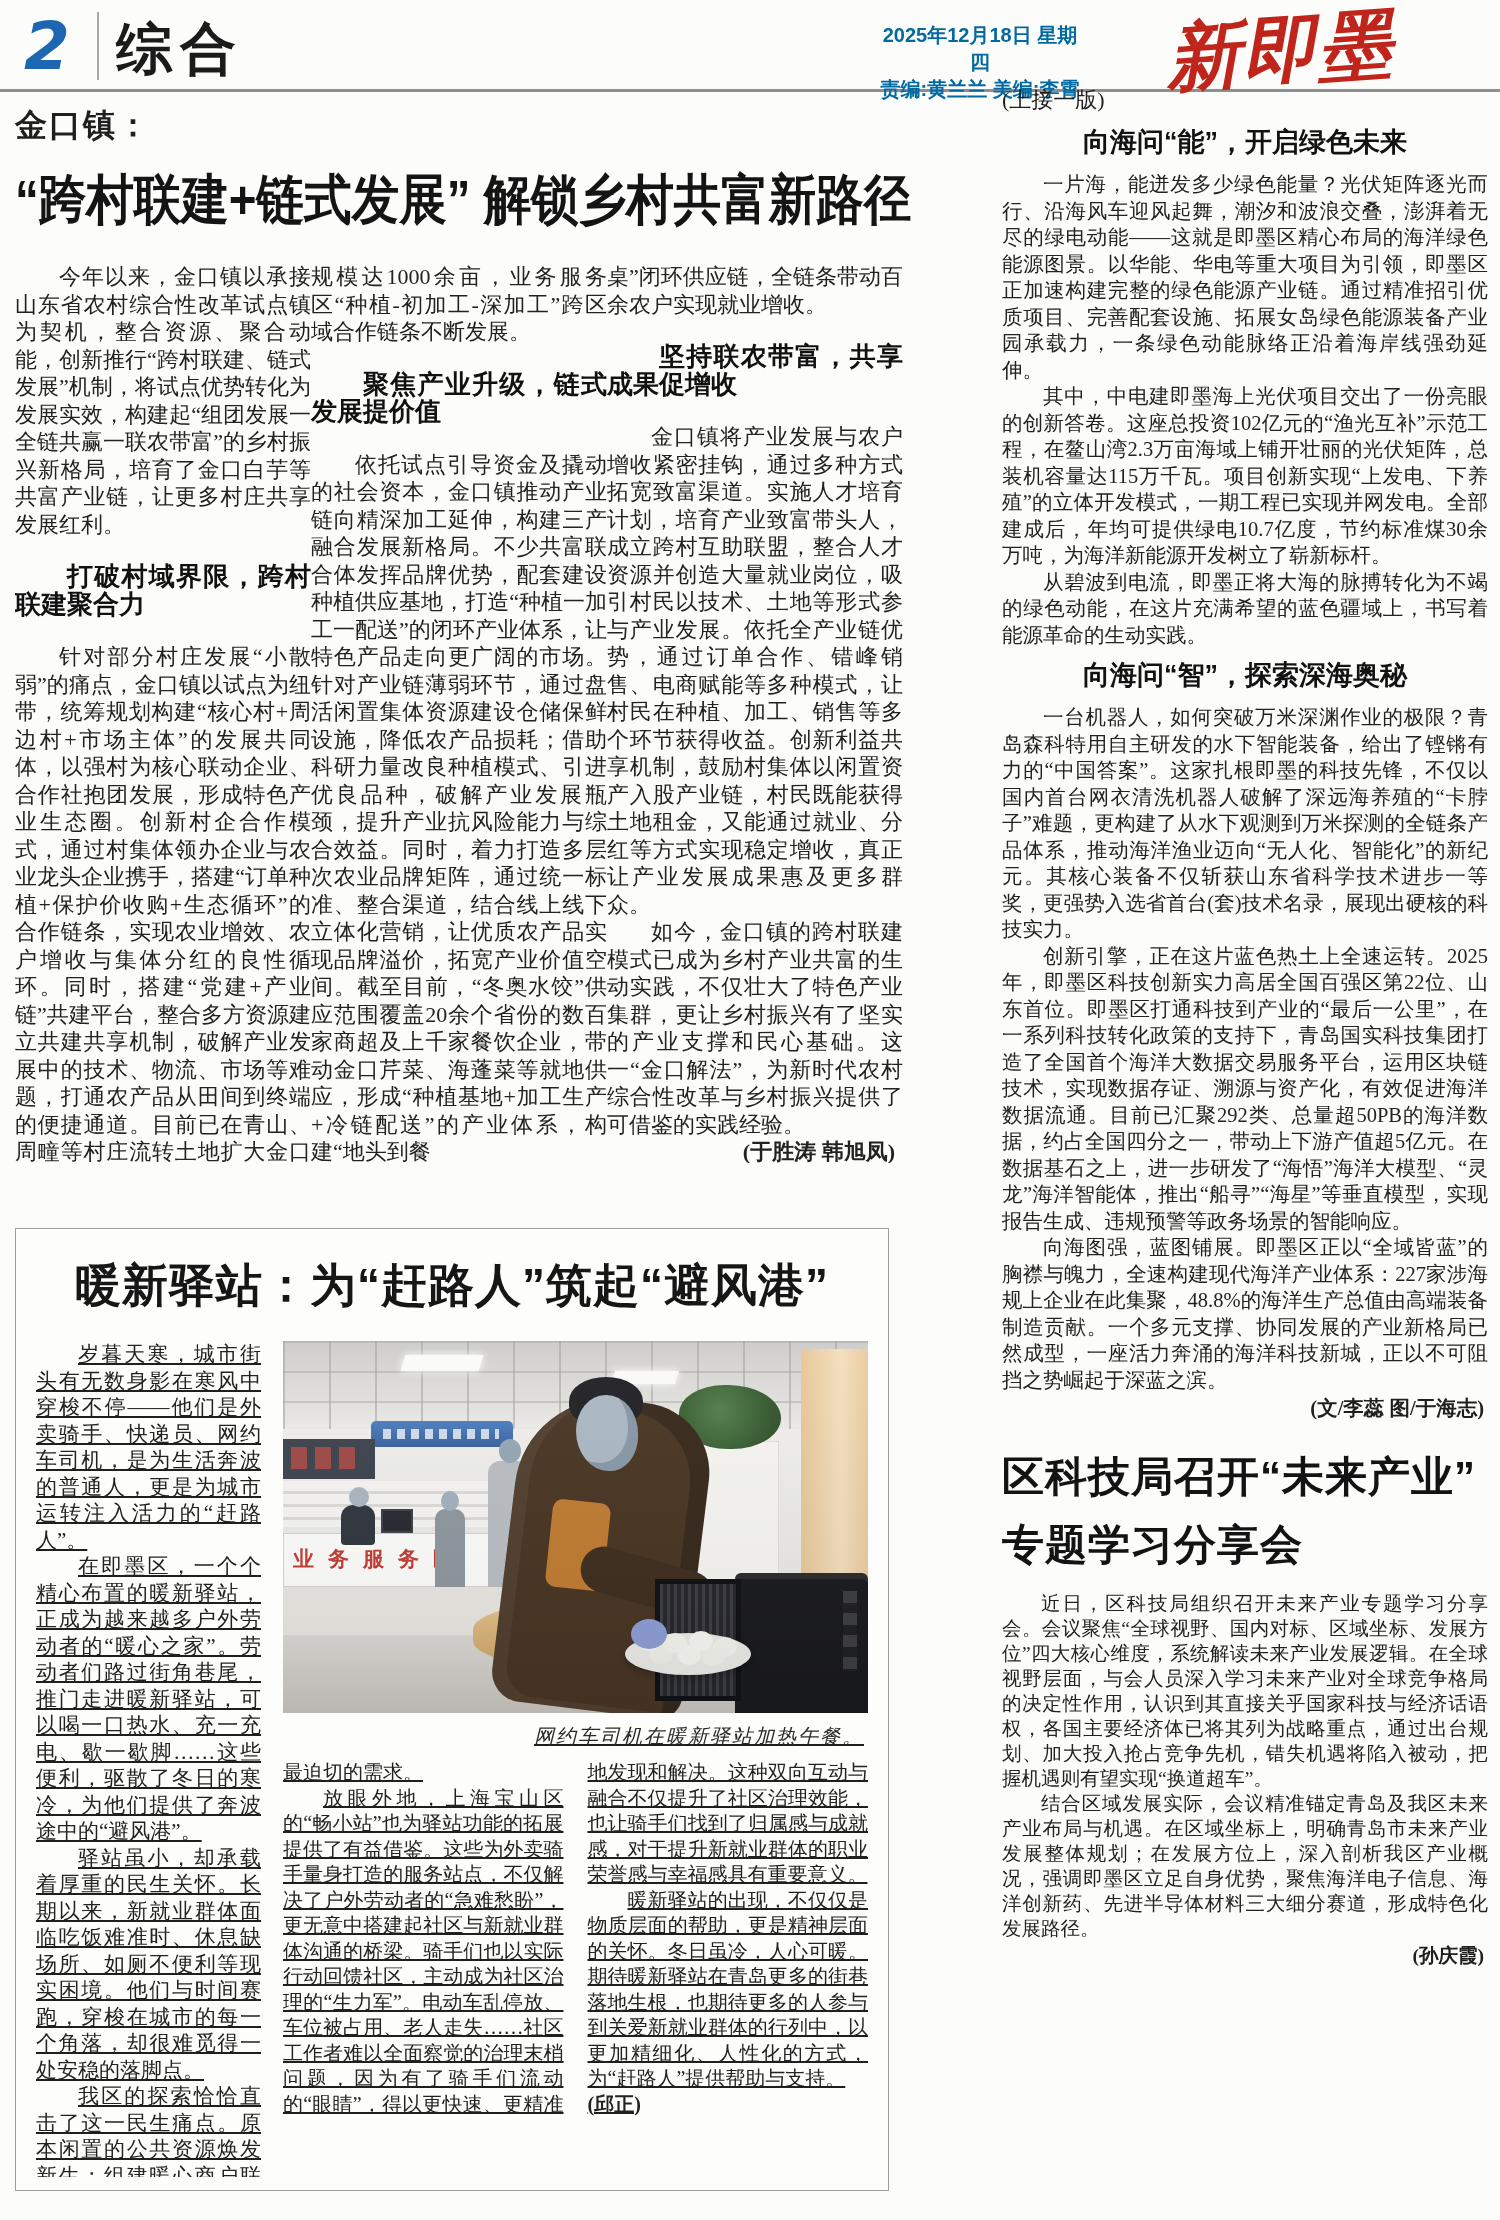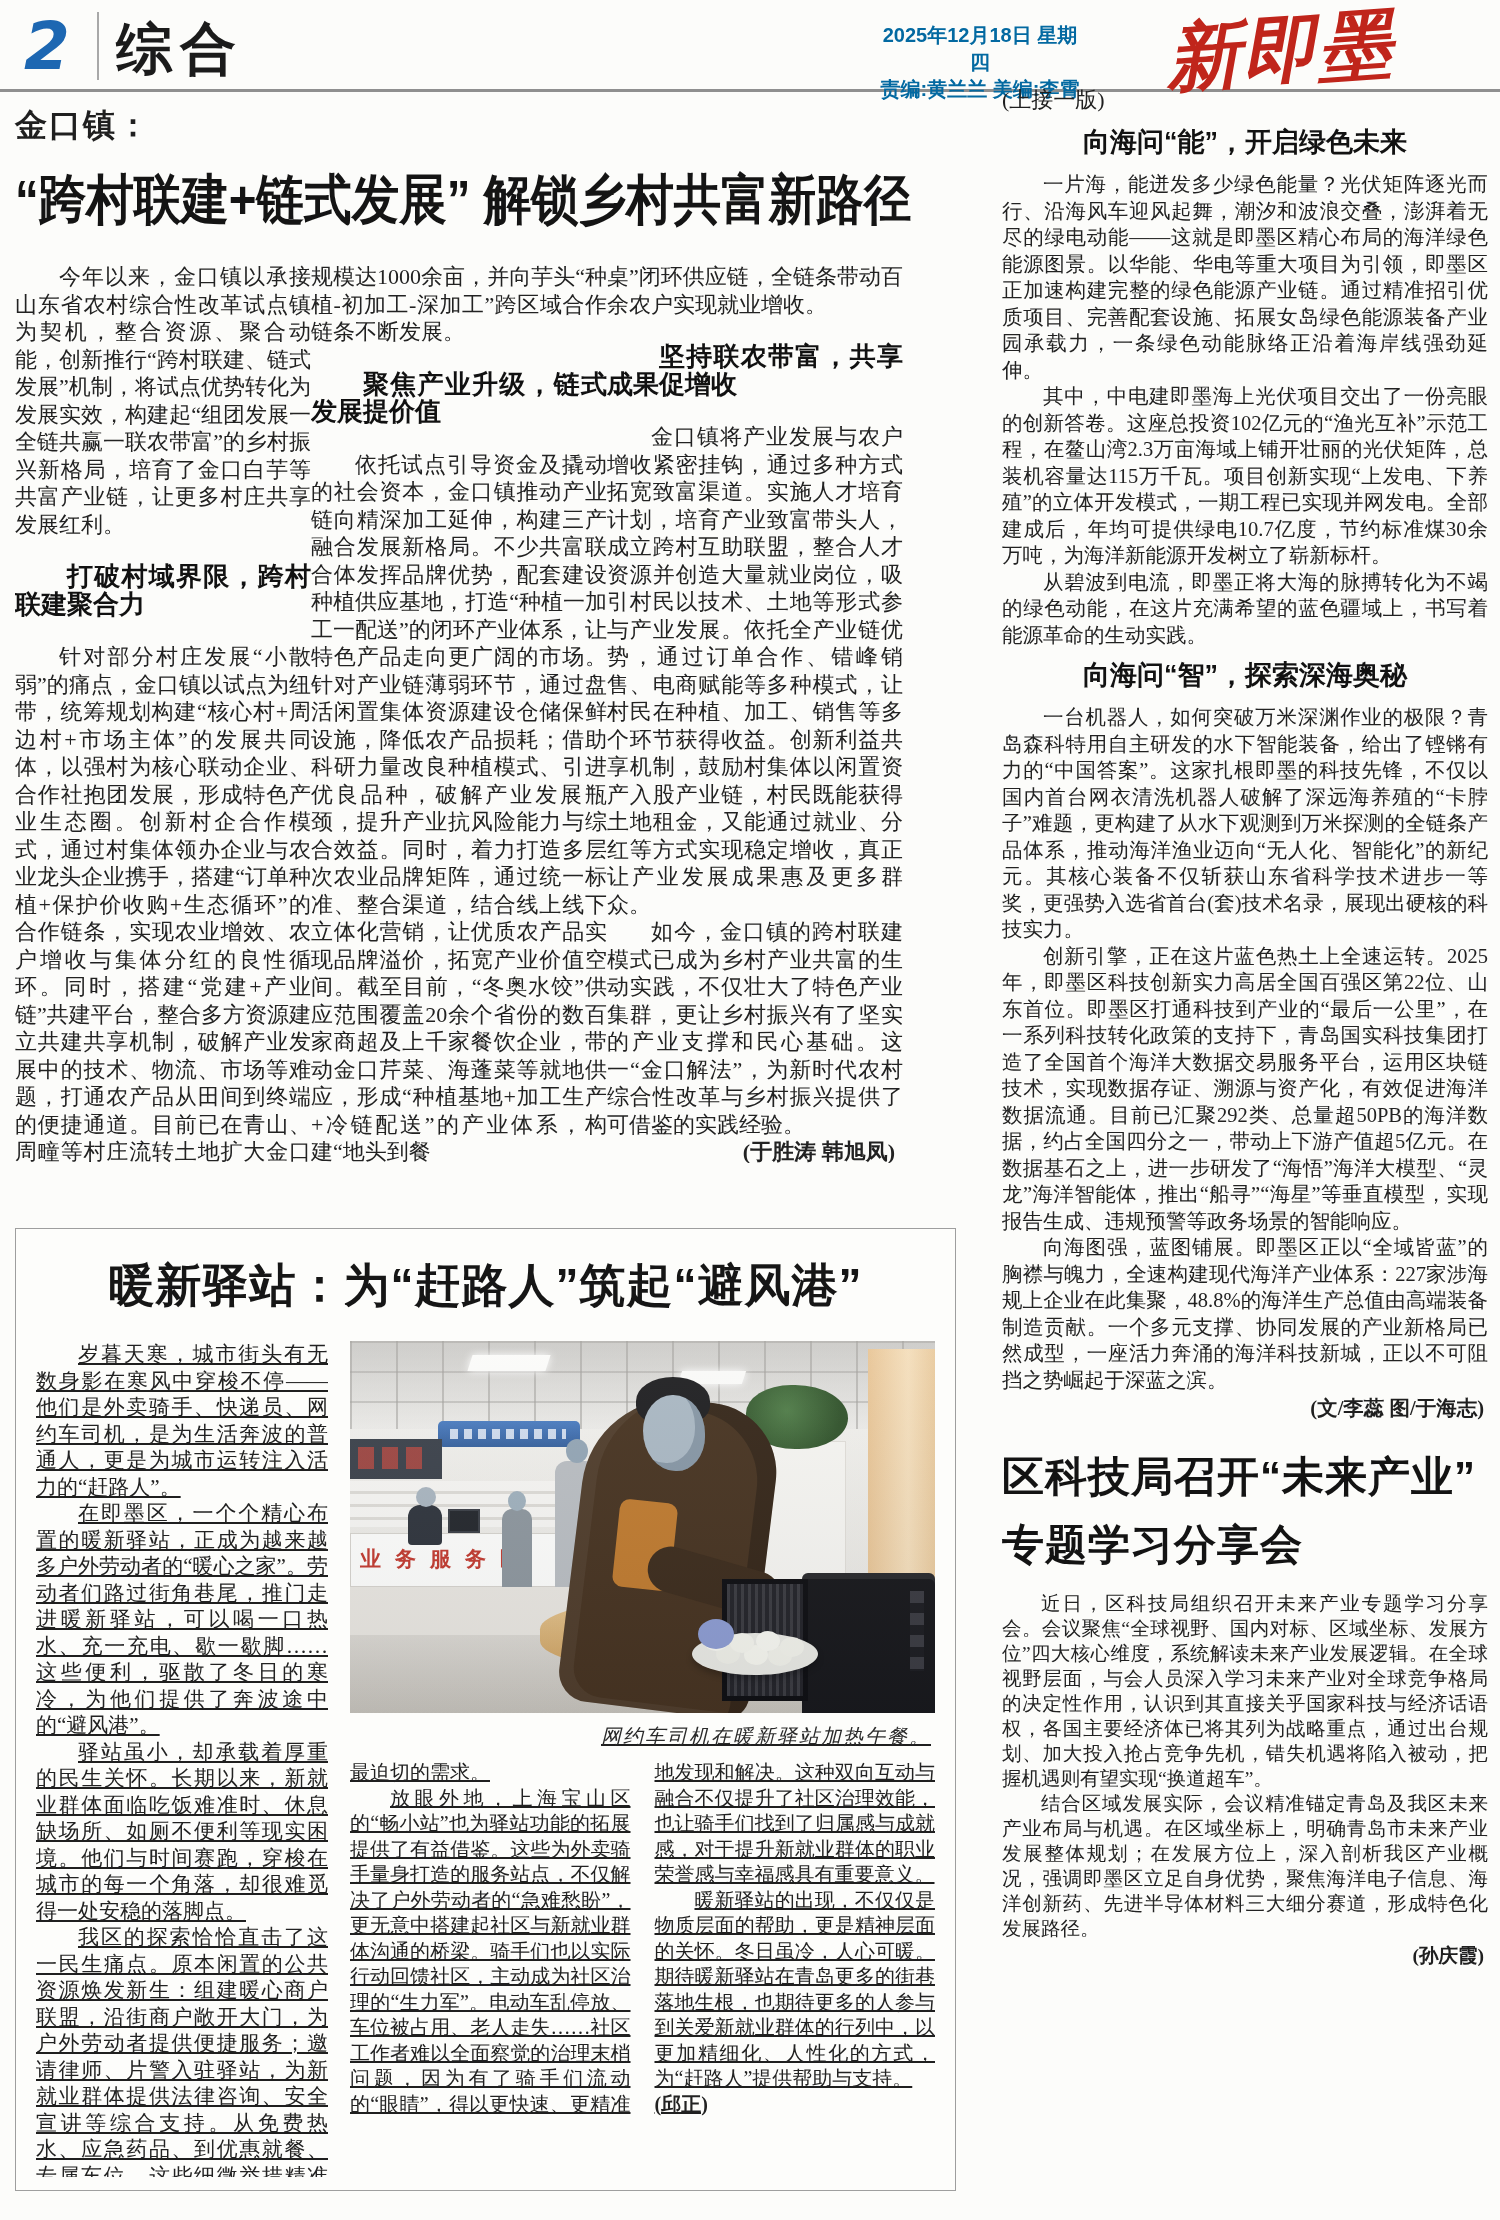--- a/index.html
+++ b/index.html
@@ -39,21 +39,21 @@
   .a1col { width:296px; height:900px; overflow:hidden; }
   .bp { font-size:22px; line-height:27.5px; text-align:justify; color:#222; }
   .ind { text-indent:2em; }
   .colhead {
     font-family:"Liberation Sans", sans-serif; font-weight:bold; font-size:26px;
     line-height:27.5px; text-indent:2em; text-align:justify; margin:25px 0; color:#111;
   }
   .byl { text-align:right; padding-right:8px; font-weight:bold; }
   
   .stationbox {
-    position:absolute; left:15px; top:1228px; width:941px; height:963px;
+    position:absolute; left:15px; top:1228px; width:874px; height:963px;
     border:1px solid #9e9e9e; background:#fdfdfb; padding:14px 20px 0; overflow:hidden;
   }
   .sthead {
     text-align:center; font-family:"Liberation Sans", sans-serif; font-weight:bold;
     font-size:46px; letter-spacing:1px; margin-top:12px; color:#161616;
   }
   .strow { margin-top:24px; display:flex; gap:22px;text-decoration:underline; }
   .stcol1 { width:292px; height:836px; overflow:hidden; }
   .sp { font-size:21px; line-height:26.5px; text-align:justify; color:#222; }
   .stright { width:585px; }
@@ -172,21 +172,21 @@
   <section class="jinkou">
     <div class="kicker">金口镇：</div>
     <h1 class="a1head">“跨村联建+链式发展” 解锁乡村共富新路径</h1>
     <div class="a1body">
       <div class="a1col">
         <p class="bp ind">今年以来，金口镇以承接山东省农村综合性改革试点镇为契机，整合资源、聚合动能，创新推行“跨村联建、链式发展”机制，将试点优势转化为发展实效，构建起“组团发展一全链共赢一联农带富”的乡村振兴新格局，培育了金口白芋等共富产业链，让更多村庄共享发展红利。</p>
         <h3 class="colhead">打破村域界限，跨村联建聚合力</h3>
         <p class="bp ind">针对部分村庄发展“小散弱”的痛点，金口镇以试点为纽带，统筹规划构建“核心村+周边村+市场主体”的发展共同体，以强村为核心联动企业、合作社抱团发展，形成特色产业生态圈。创新村企合作模式，通过村集体领办企业与农业龙头企业携手，搭建“订单种植+保护价收购+生态循环”的合作链条，实现农业增效、农户增收与集体分红的良性循环。同时，搭建“党建+产业链”共建平台，整合多方资源建立共建共享机制，破解产业发展中的技术、物流、市场等难题，打通农产品从田间到终端的便捷通道。目前已在青山、周疃等村庄流转土地扩大金口白芋种植</p>
       </div>
       <div class="a1col">
-        <p class="bp">规模达1000余亩，并向芋头“种植-初加工-深加工”跨区域合作链条不断发展。</p>
+        <p class="bp">规模达1000余亩，业务服务区“种植-初加工-深加工”跨区域合作链条不断发展。</p>
         <h3 class="colhead">聚焦产业升级，链式发展提价值</h3>
         <p class="bp ind">依托试点引导资金及撬动的社会资本，金口镇推动产业链向精深加工延伸，构建三产融合发展新格局。不少共富联合体发挥品牌优势，配套建设种植供应基地，打造“种植一加工一配送”的闭环产业体系，让特色产品走向更广阔的市场。针对产业链薄弱环节，通过盘活闲置集体资源建设仓储保鲜设施，降低农产品损耗；借助科研力量改良种植模式、引进优良品种，破解产业发展瓶颈，提升产业抗风险能力与综合效益。同时，着力打造多层次农业品牌矩阵，通过统一标准、整合渠道，结合线上线下立体化营销，让优质农产品实现品牌溢价，拓宽产业价值空间。截至目前，“冬奥水饺”供应范围覆盖20余个省份的数百家商超及上千家餐饮企业，带动金口芹菜、海蓬菜等就地供应，形成“种植基地+加工生产+冷链配送”的产业体系，构建“地头到餐</p>
       </div>
       <div class="a1col">
         <p class="bp">桌”闭环供应链，全链条带动百余农户实现就业增收。</p>
         <h3 class="colhead">坚持联农带富，共享成果促增收</h3>
         <p class="bp ind">金口镇将产业发展与农户增收紧密挂钩，通过多种方式拓宽致富渠道。实施人才培育计划，培育产业致富带头人，成立跨村互助联盟，整合人才资源并创造大量就业岗位，吸引村民以技术、土地等形式参与产业发展。依托全产业链优势，通过订单合作、错峰销售、电商赋能等多种模式，让村民在种植、加工、销售等多个环节获得收益。创新利益共享机制，鼓励村集体以闲置资产入股产业链，村民既能获得土地租金，又能通过就业、分红等方式实现稳定增收，真正让产业发展成果惠及更多群众。</p>
         <p class="bp ind">如今，金口镇的跨村联建模式已成为乡村产业共富的生动实践，不仅壮大了特色产业集群，更让乡村振兴有了坚实的产业支撑和民心基础。这一“金口解法”，为新时代农村综合性改革与乡村振兴提供了可借鉴的实践经验。</p>
         <p class="bp byl">(于胜涛 韩旭凤)</p>
       </div>

